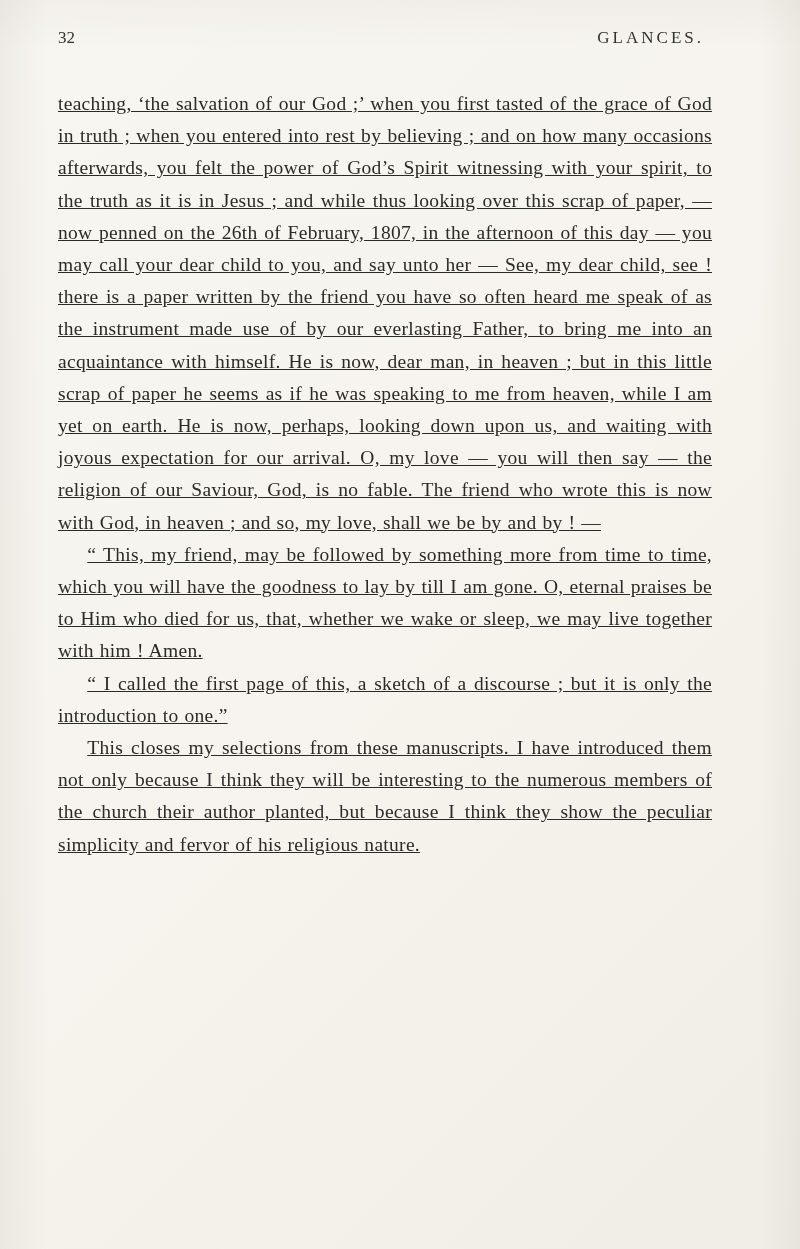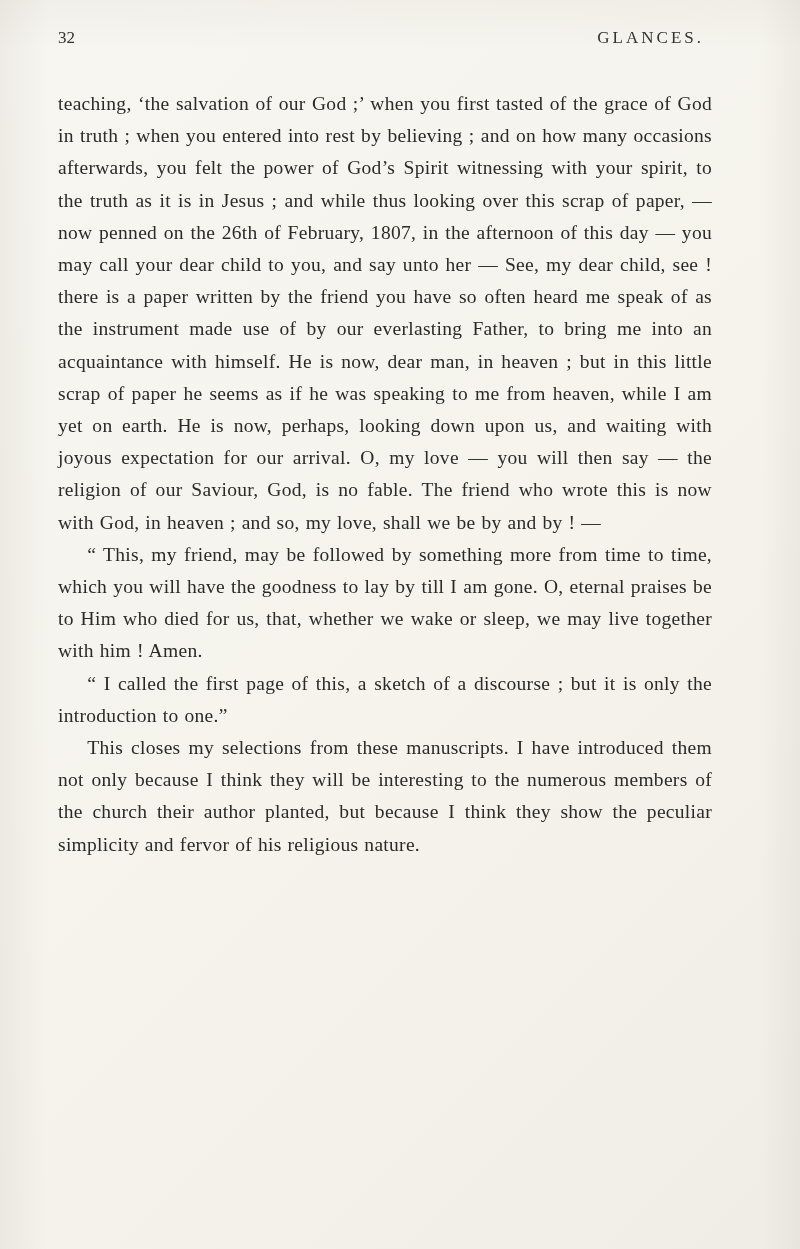--- a/index.html
+++ b/index.html
@@ -11,20 +11,21 @@
     font-family: "Liberation Serif", "DejaVu Serif", serif;
   }
   .page {
     position: relative;
     width: 800px;
     height: 1249px;
     background: linear-gradient(135deg, #f8f6f1 0%, #f5f3ec 55%, #efede6 100%);
     color: #2b2a27;
     padding: 28px 88px 0 58px;
     overflow: hidden;
+    text-decoration: underline;
   }
   
   .page::before {
     content: "";
     position: absolute;
     inset: 0;
     pointer-events: none;
     background:
       linear-gradient(to right, rgba(120,110,95,0.08), rgba(0,0,0,0) 6%),
       linear-gradient(to left, rgba(120,110,95,0.07), rgba(0,0,0,0) 5%),

